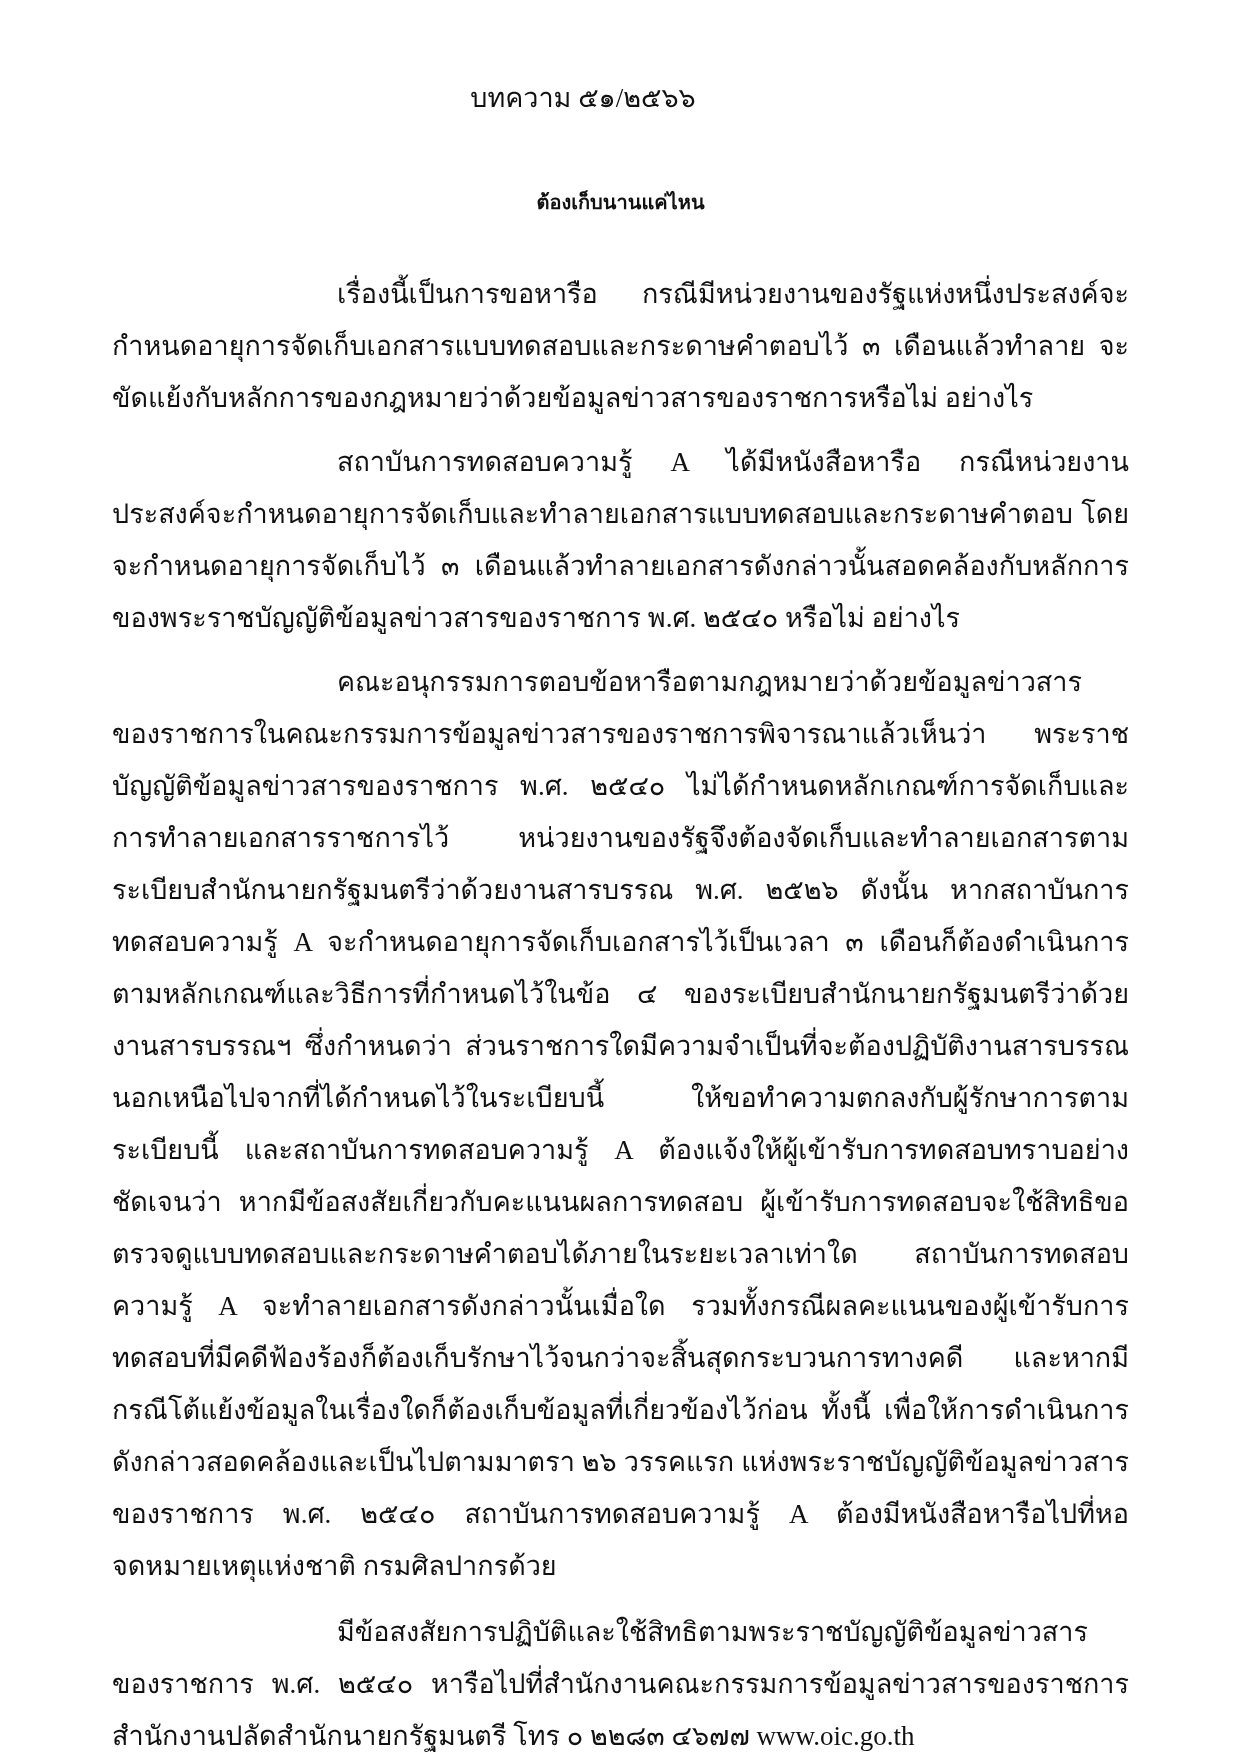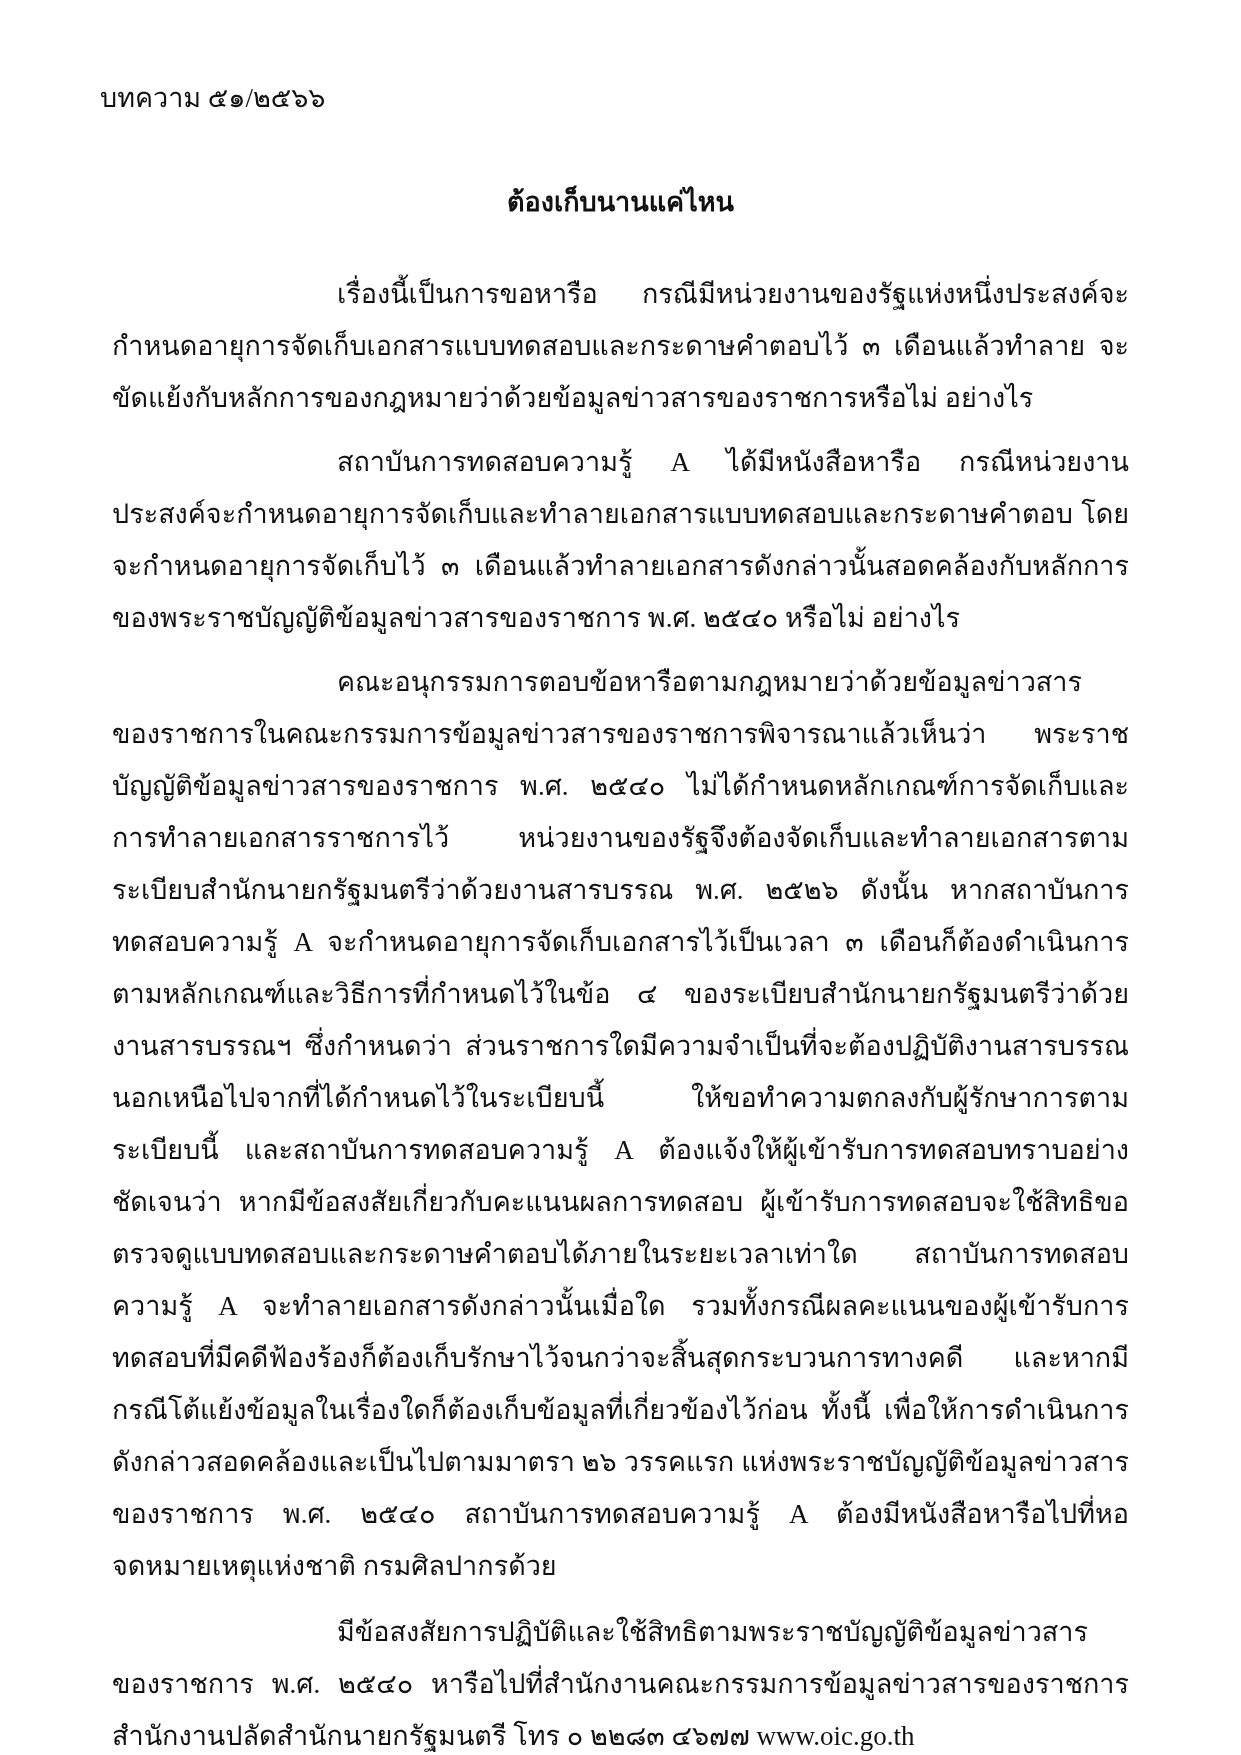--- a/index.html
+++ b/index.html
@@ -13,27 +13,27 @@
     min-height: 1755px;
     box-sizing: border-box;
     background: #ffffff;
     color: #111111;
     padding: 72px 100px 60px 100px;
     font-family: "Liberation Serif", "DejaVu Sans", sans-serif;
     font-size: 27px;
     line-height: 52px;
   }
   .doc-number {
-    text-align: left;
+    text-align: center;
     padding-right: 75px;
   }
   .title {
     text-align: center;
     font-weight: bold;
-    font-size: 27px;
+    font-size: 20px;
     margin: 52px 0 40px 0;
   }
   .para {
     margin: 12px;
     text-align: justify;
     text-justify: inter-word;
   }
   .indent {
     text-indent: 225px;
   }

